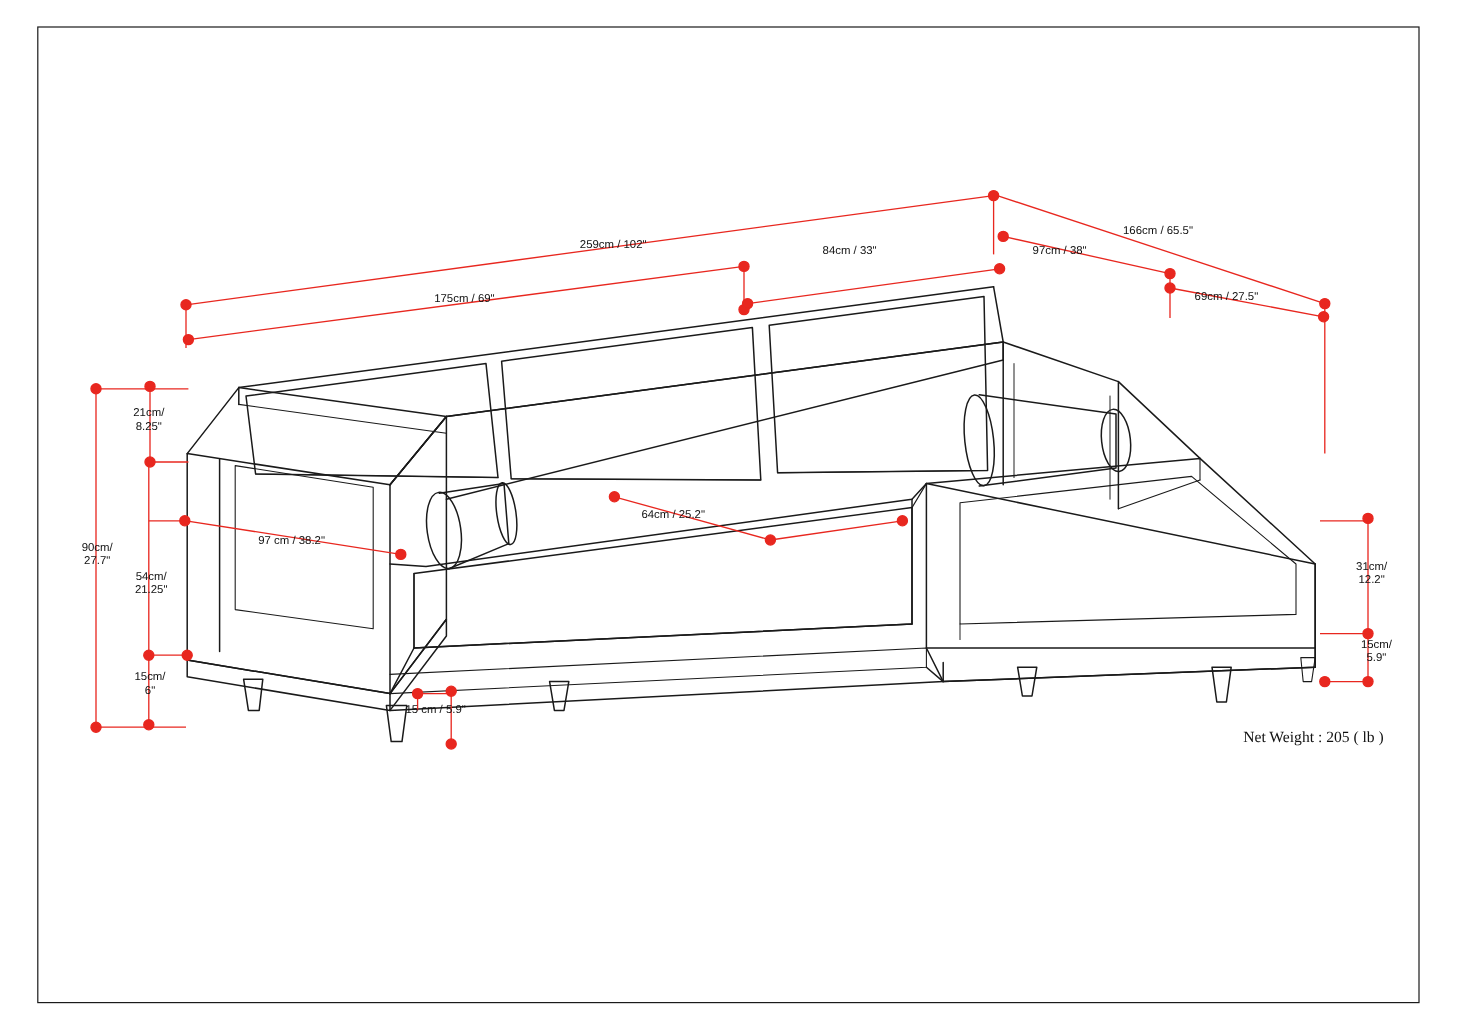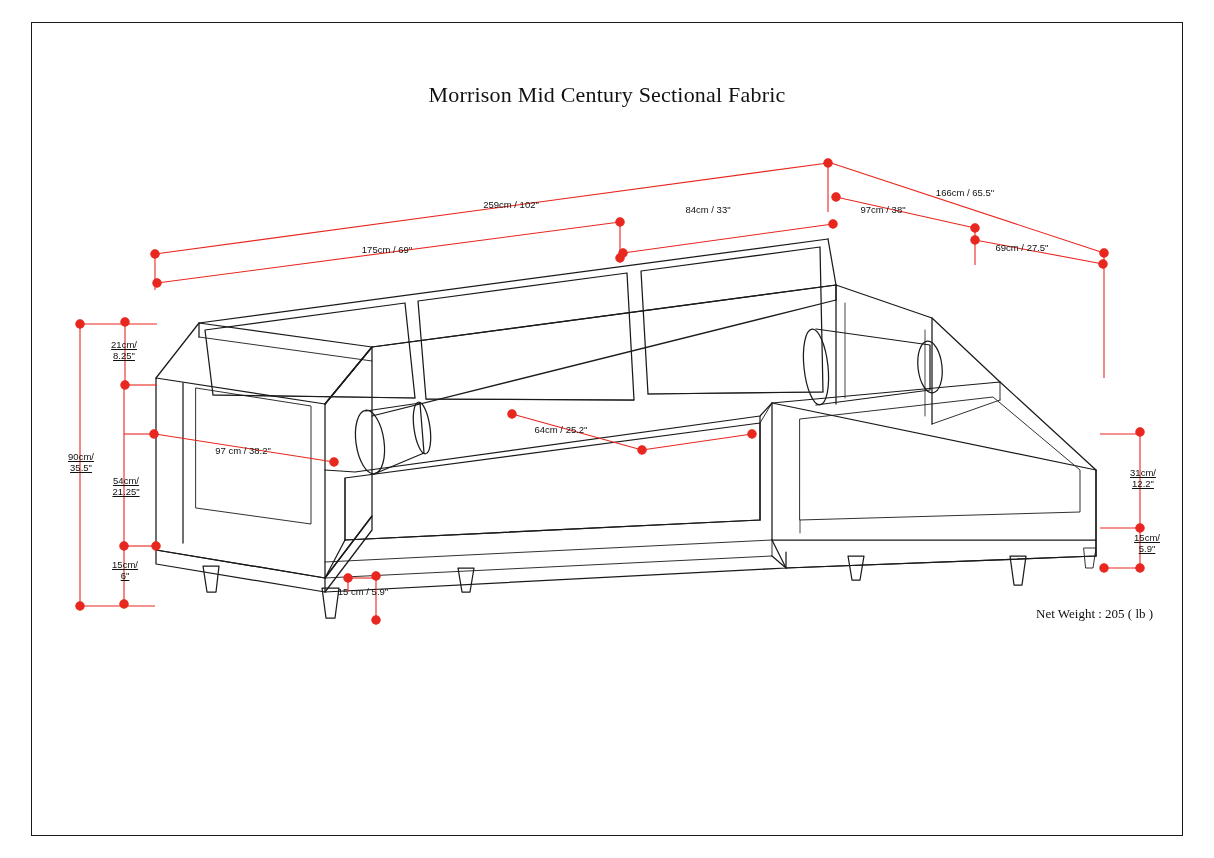--- a/index.html
+++ b/index.html
@@ -60,31 +60,29 @@
     position: absolute;
     font-family: "Liberation Sans", sans-serif;
     font-size: 9.5px;
     color: #111111;
     line-height: 1.12;
     white-space: pre;
     text-align: center;
   }
   .dim-label.left {
     text-align: center;
-    text-decoration: underline;
   }
 </style>
 </head>
 <body>
 
 <div id="page">
 
   <div class="frame"></div>
 
-  <div id="title">Morrison Mid Century Sectional Fabric</div>
 
   <svg class="layer" viewBox="0 0 1214 858" preserveAspectRatio="none" aria-hidden="true">
     <g fill="none" stroke="#1a1a1a" stroke-width="1.25" stroke-linejoin="round" stroke-linecap="round">
 
       <path d="M156 378 L325 404 L325 578 L156 550 Z"></path>
       <path d="M156 378 L199 323 L372 347 L325 404"></path>
       <path d="M325 404 L372 347 L372 516 L325 578"></path>
       <path d="M183 383 L183 543"></path>
       <path d="M199 323 L199 337"></path>
 
@@ -247,21 +245,21 @@
   <div class="dim-label" style="left:456px; top:200px; width:110px;">259cm / 102"</div>
   <div class="dim-label" style="left:332px; top:245px; width:110px;">175cm / 69"</div>
   <div class="dim-label" style="left:658px; top:205px; width:100px;">84cm / 33"</div>
   <div class="dim-label" style="left:833px; top:205px; width:100px;">97cm / 38"</div>
   <div class="dim-label" style="left:900px; top:188px; width:130px;">166cm / 65.5"</div>
   <div class="dim-label" style="left:962px; top:243px; width:120px;">69cm / 27.5"</div>
 
   <div class="dim-label left" style="left:94px;  top:340px; width:60px;">21cm/
 8.25"</div>
   <div class="dim-label left" style="left:52px;  top:452px; width:58px;">90cm/
-35.5"</div>
+27.7"</div>
   <div class="dim-label left" style="left:96px;  top:476px; width:60px;">54cm/
 21.25"</div>
   <div class="dim-label left" style="left:96px;  top:560px; width:58px;">15cm/
 6"</div>
 
   <div class="dim-label" style="left:178px; top:446px; width:130px;">97 cm / 38.2"</div>
   <div class="dim-label" style="left:496px; top:425px; width:130px;">64cm / 25.2"</div>
   <div class="dim-label" style="left:298px; top:587px; width:130px;">15 cm / 5.9"</div>
 
   <div class="dim-label left" style="left:1114px; top:468px; width:58px;">31cm/

